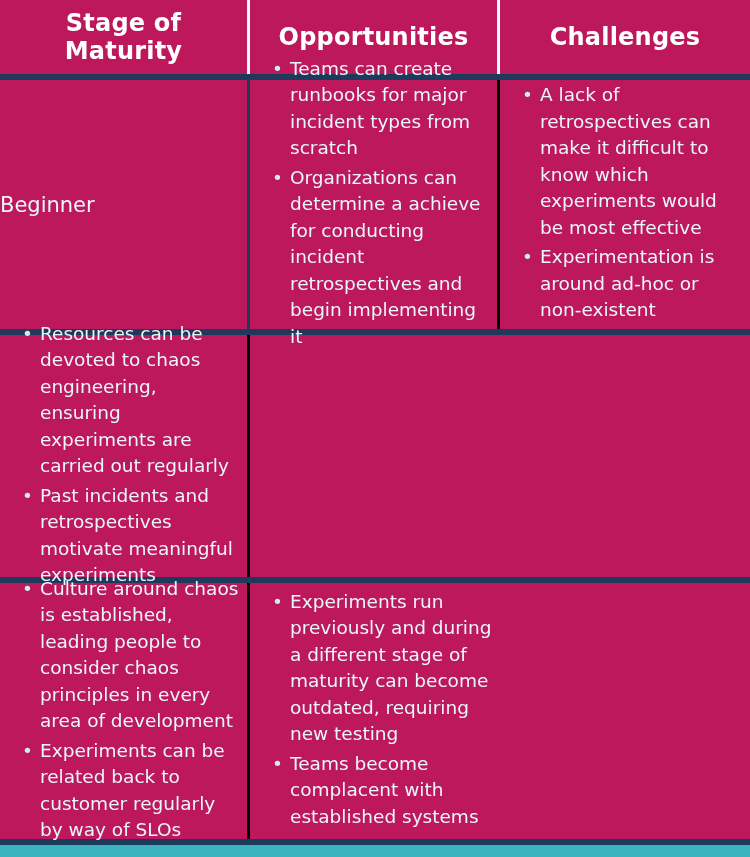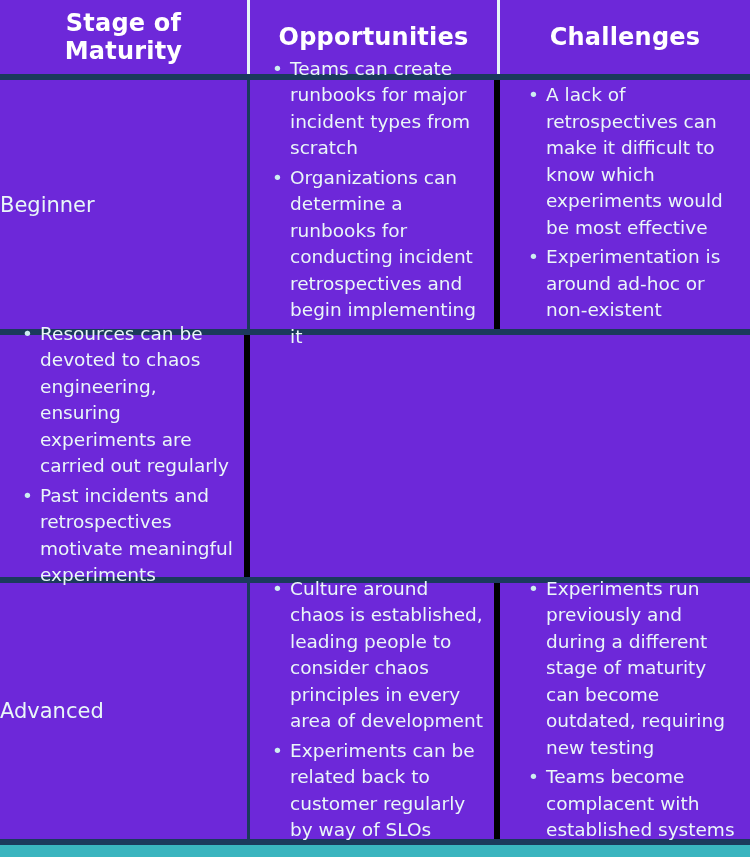--- a/index.html
+++ b/index.html
@@ -11,21 +11,21 @@
     height: 857px;
     background: #3ab5bf;
     font-family: "DejaVu Sans", sans-serif;
     overflow: hidden;
   }
   .table {
     width: 750px;
     height: 857px;
     display: flex;
     flex-direction: column;
-    background: #6d28d9;
+    background: #be185d;
     box-sizing: border-box;
   }
   .row {
     display: flex;
     flex-direction: row;
     width: 100%;
     box-sizing: border-box;
   }
   .header-row {
     height: 80px;
@@ -45,21 +45,21 @@
     display: flex;
     align-items: center;
   }
   .col-stage {
     width: 250px;
     justify-content: center;
     border-right: 3px solid #1b3a5c;
   }
   .col-opp {
     width: 250px;
-    border-right: 6px solid #000000;
+    border-right: 3px solid #000000;
   }
   .col-chal {
     width: 250px;
   }
   .header-row .col-stage,
   .header-row .col-opp {
     border-right: 3px solid #e7f6f7;
   }
   .header-row .cell {
     justify-content: center;
@@ -103,21 +103,21 @@
     font-size: 18.5px;
     line-height: 26.5px;
   }
   .cell-inner {
     width: 100%;
     padding-left: 12px;
     padding-right: 4px;
     box-sizing: border-box;
   }
   .col-opp .cell-inner { padding-left: 10px; }
-  .col-chal .cell-inner { padding-left: 16px; }
+  .col-chal .cell-inner { padding-left: 10px; }
   .bottom-strip {
     flex: 1 1 auto;
     background: #3ab5bf;
   }
 </style>
 </head>
 <body>
 
 <div class="table">
 
@@ -134,21 +134,21 @@
   </div>
 
   <div class="row body-row row-beginner">
     <div class="cell col-stage">
       <div class="stage-label">Beginner</div>
     </div>
     <div class="cell col-opp">
       <div class="cell-inner">
         <ul class="bullets">
           <li>Teams can create runbooks for major incident types from scratch</li>
-          <li>Organizations can determine a runbooks for conducting incident retrospectives and begin implementing it</li>
+          <li>Organizations can determine a achieve for conducting incident retrospectives and begin implementing it</li>
         </ul>
       </div>
     </div>
     <div class="cell col-chal">
       <div class="cell-inner">
         <ul class="bullets">
           <li>A lack of retrospectives can make it difficult to know which experiments would be most effective</li>
           <li>Experimentation is around ad-hoc or non-existent</li>
         </ul>
       </div>
@@ -160,23 +160,20 @@
       <div class="cell-inner">
         <ul class="bullets">
           <li>Resources can be devoted to chaos engineering, ensuring experiments are carried out regularly</li>
           <li>Past incidents and retrospectives motivate meaningful experiments</li>
         </ul>
       </div>
     </div>
   </div>
 
   <div class="row body-row row-advanced">
-    <div class="cell col-stage">
-      <div class="stage-label">Advanced</div>
-    </div>
     <div class="cell col-opp">
       <div class="cell-inner">
         <ul class="bullets">
           <li>Culture around chaos is established, leading people to consider chaos principles in every area of development</li>
           <li>Experiments can be related back to customer regularly by way of SLOs</li>
         </ul>
       </div>
     </div>
     <div class="cell col-chal">
       <div class="cell-inner">

